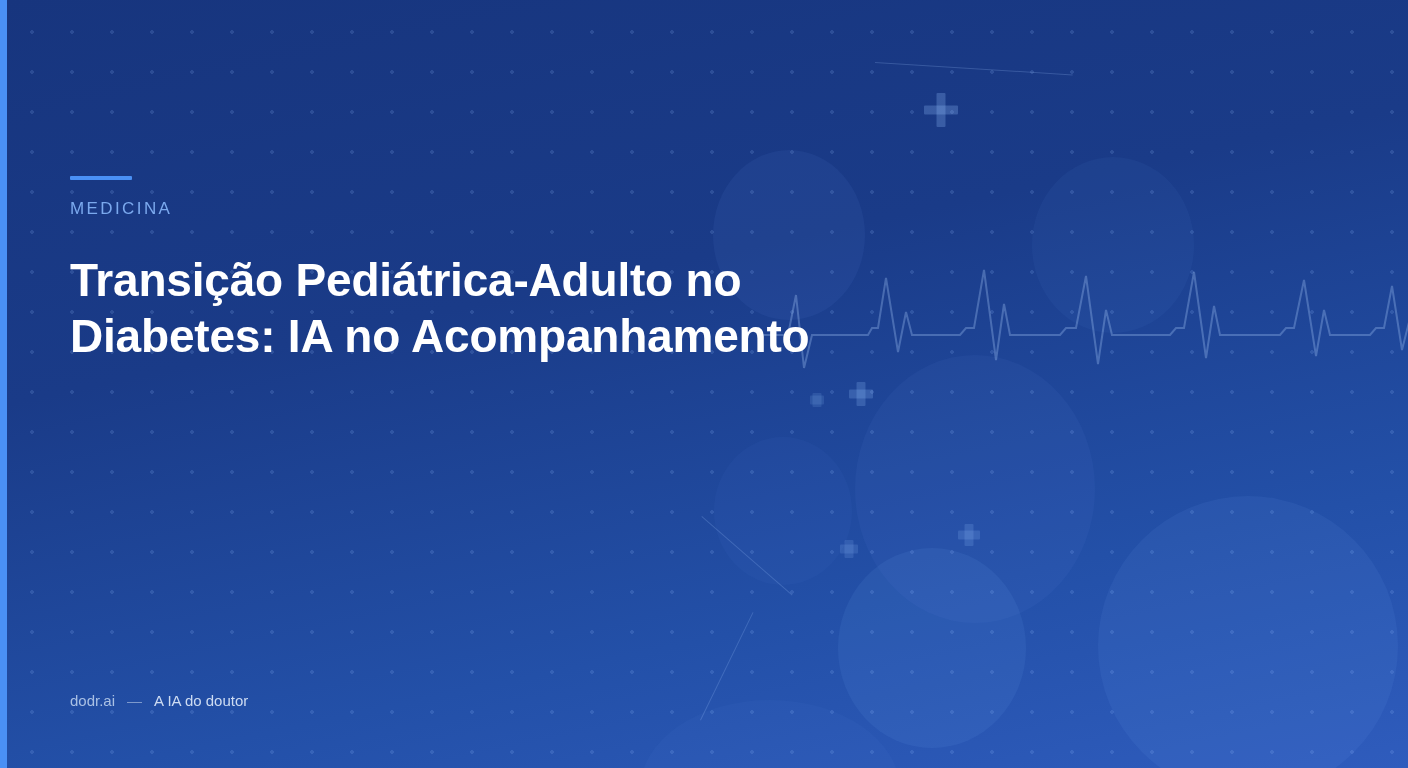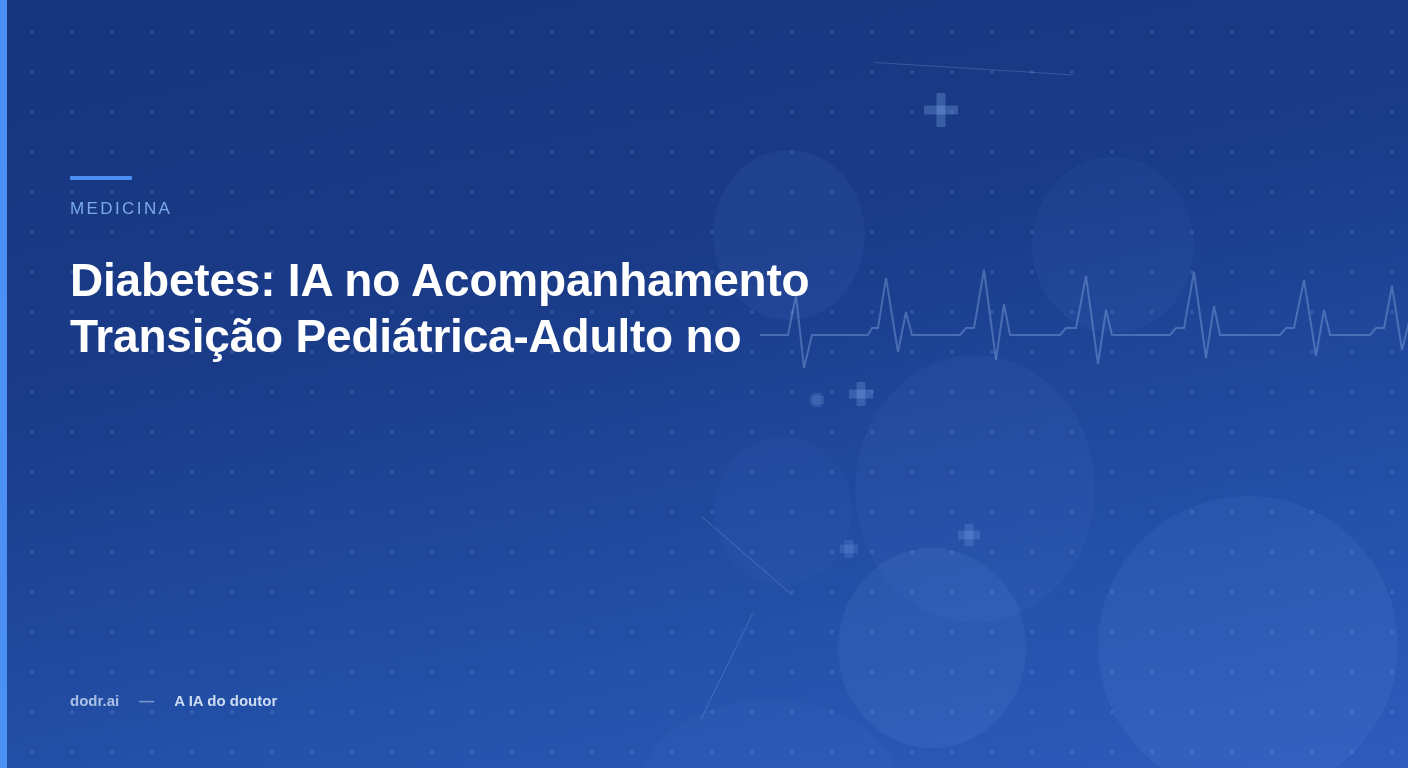--- a/index.html
+++ b/index.html
@@ -161,24 +161,23 @@
     letter-spacing: -0.2px;
   }
   .headline .line { display: block; }
 
   .footer {
     position: absolute;
     left: 0;
     top: 692px;
     display: flex;
     align-items: flex-start;
-    gap: 20px;
+    gap: 12px;
     font-size: 15px;
     white-space: nowrap;
-    font-weight: bold;
   }
   .footer .brand { color: #a9c0e4; }
   .footer .sep   { color: #7d99cc; letter-spacing: 0; }
   .footer .tag   { color: #cedcf2; }
 </style>
 </head>
 <body>
 
 <div class="slide">
 
@@ -216,22 +215,22 @@
 
   <div class="accent-bar"></div>
 
   <div class="content">
 
     <div class="eyebrow-rule"></div>
 
     <div class="eyebrow">MEDICINA</div>
 
     <h1 class="headline">
+      <span class="line">Transição Pediátrica-Adulto no</span>
       <span class="line">Diabetes: IA no Acompanhamento</span>
-      <span class="line">Transição Pediátrica-Adulto no</span>
     </h1>
 
     <div class="footer">
       <span class="brand">dodr.ai</span>
       <span class="sep">—</span>
       <span class="tag">A IA do doutor</span>
     </div>
 
   </div>
 </div>

